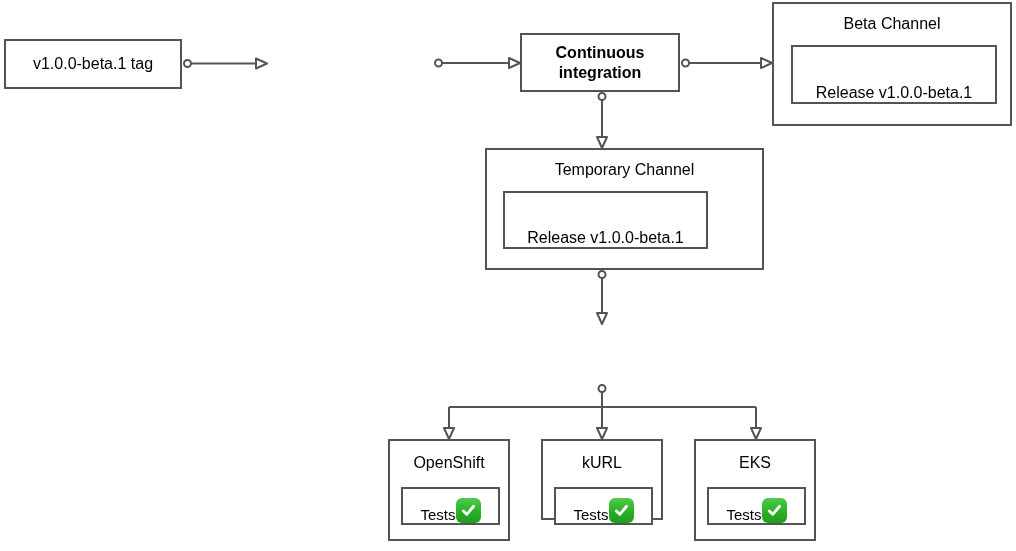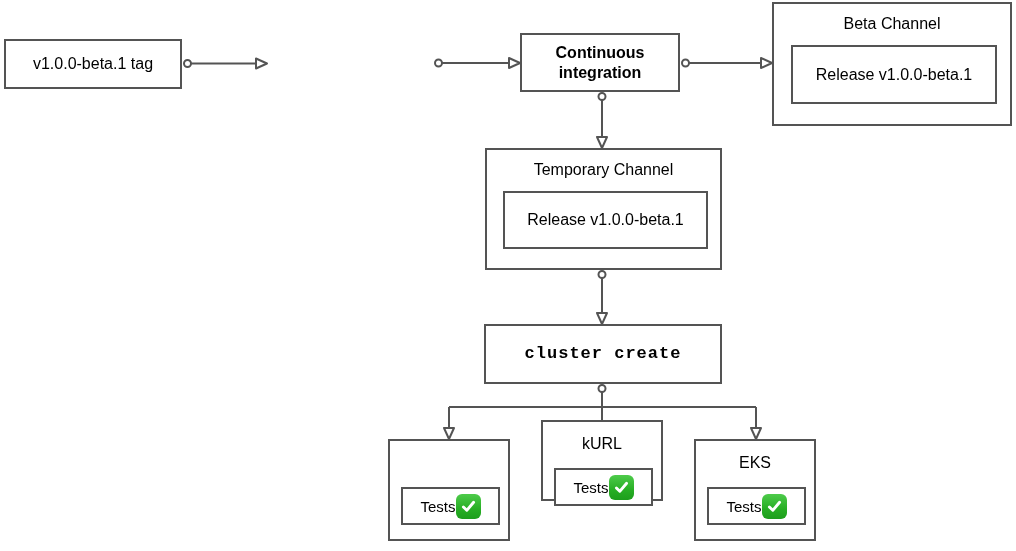--- a/index.html
+++ b/index.html
@@ -45,21 +45,21 @@
     justify-content: center;
     font-size: 16px;
     border-radius: 7px;
   }
   .inner-box {
     position: absolute;
     background: #ffffff;
     border: 2px solid #545454;
     box-sizing: border-box;
     display: flex;
-    align-items: center;
+    align-items: flex-end;
     justify-content: center;
     text-align: center;
     font-size: 16px;
   }
   .mono-label {
     font-family: "Liberation Mono", monospace;
     font-weight: 700;
     font-size: 17px;
     letter-spacing: 1px;
   }
@@ -150,43 +150,41 @@
     <span class="label">Continuous integration</span>
   </div>
 
   <div class="container-node" style="left:772px; top:2px; width:240px; height:124px;">
     <div class="container-title">Beta Channel</div>
     <div class="inner-box" style="left:17px; top:41px; width:206px; height:59px;">
       <span class="label">Release v1.0.0-beta.1</span>
     </div>
   </div>
 
-  <div class="container-node" style="left:485px; top:148px; width:237px; height:122px;">
+  <div class="container-node" style="left:485px; top:148px; width:279px; height:122px;">
     <div class="container-title">Temporary Channel</div>
     <div class="inner-box" style="left:16px; top:41px; width:205px; height:58px;">
       <span class="label">Release v1.0.0-beta.1</span>
     </div>
   </div>
 
-  <div class="node" style="left:484px; top:324px; width:238px; height:60px;">
-    <span class="label mono-label">cluster create</span>
-  </div>
 
   <div class="container-node" style="left:388px; top:439px; width:122px; height:102px;">
+    <div class="cluster-title">OpenShift</div>
     <div class="inner-box tests-box">
       <span>Tests</span>
       <span class="check-icon">
         <svg width="17" height="17" viewBox="0 0 20 20" xmlns="http://www.w3.org/2000/svg">
           <polyline points="4,10.5 8,14.5 16,5" fill="none" stroke="#ffffff" stroke-width="3.4" stroke-linecap="round" stroke-linejoin="round"></polyline>
         </svg>
       </span>
     </div>
   </div>
 
-  <div class="container-node" style="left:541px; top:420px; width:122px; height:81px;">
+  <div class="container-node" style="left:541px; top:439px; width:122px; height:81px;">
     <div class="cluster-title">kURL</div>
     <div class="inner-box tests-box">
       <span>Tests</span>
       <span class="check-icon">
         <svg width="17" height="17" viewBox="0 0 20 20" xmlns="http://www.w3.org/2000/svg">
           <polyline points="4,10.5 8,14.5 16,5" fill="none" stroke="#ffffff" stroke-width="3.4" stroke-linecap="round" stroke-linejoin="round"></polyline>
         </svg>
       </span>
     </div>
   </div>

